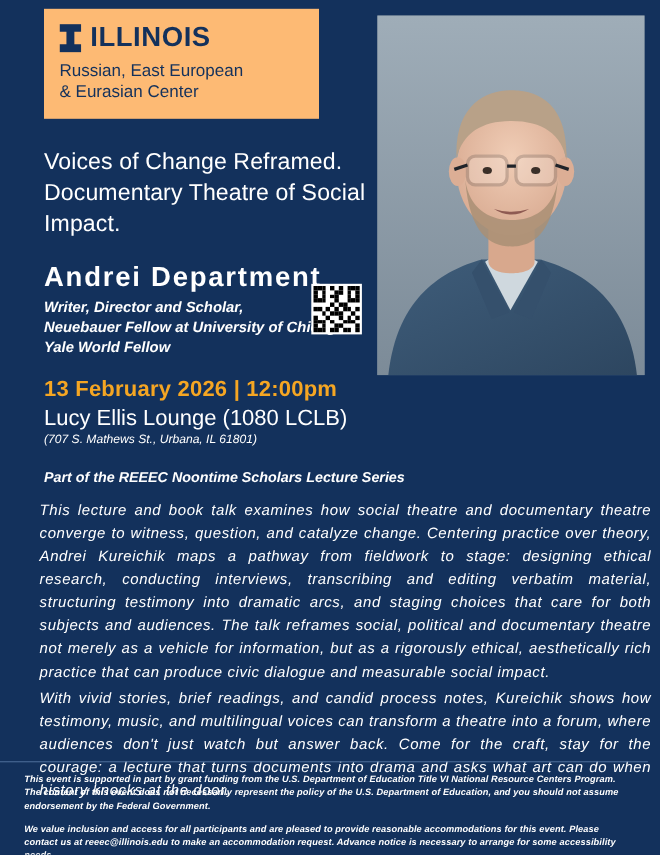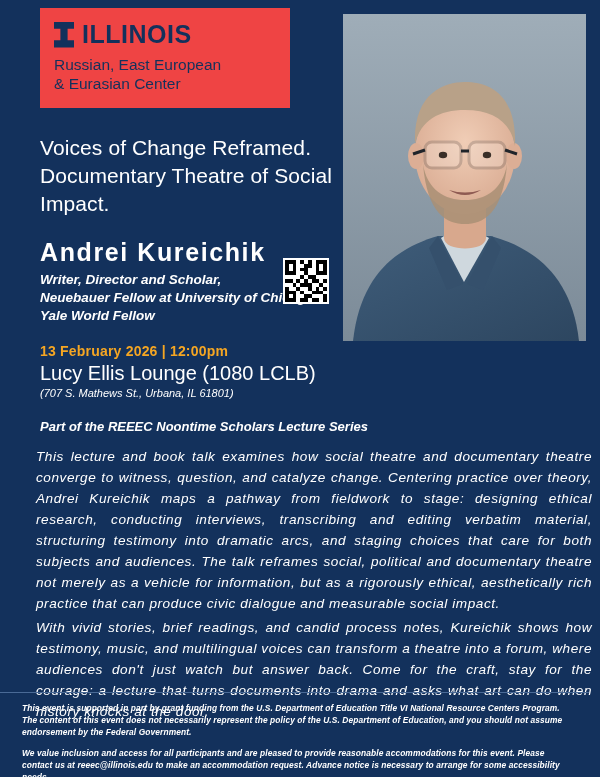--- a/index.html
+++ b/index.html
@@ -17,21 +17,21 @@
     position: relative;
   }
 
   
   .header-row {
     display: flex;
     align-items: flex-start;
     padding-top: 8px;
   }
   .logo-box {
-    background: #ef4444;
+    background: #fdba74;
     width: 250px;
     padding: 12px 14px 14px 14px;
     margin-left: 26px;
     color: #13315c;
   }
   .logo-line {
     display: flex;
     align-items: center;
     gap: 8px;
   }
@@ -87,21 +87,21 @@
     margin: 4px 0 0 26px;
     width: 310px;
     font-size: 13.5px;
     font-style: italic;
     font-weight: bold;
     line-height: 1.33;
   }
 
   .datetime {
     margin: 18px 0 0 26px;
-    font-size: 14px;
+    font-size: 20px;
     font-weight: bold;
     color: #f5a623;
     letter-spacing: 0.2px;
   }
   .venue {
     margin: 3px 0 0 26px;
     font-size: 20px;
     font-weight: normal;
     color: #ffffff;
   }
@@ -227,21 +227,21 @@
 
       <path d="M106 176 Q122 186 138 176 Q122 181 106 176 Z" fill="#8e5a52"></path>
 
       <path d="M95 222 L120 270 L104 276 L86 234 Z" fill="#35506c"></path>
       <path d="M149 222 L124 270 L140 276 L158 234 Z" fill="#35506c"></path>
     </svg>
   </div>
 
   <h1 class="title">Voices of Change Reframed. Documentary Theatre of Social Impact.</h1>
 
-  <h2 class="speaker">Andrei Kureichik</h2>
+  <h2 class="speaker">Andrei Department</h2>
   <div class="speaker-sub" style="white-space: pre-line;">Writer, Director and Scholar,
 Neuebauer Fellow at University of Chicago
 Yale World Fellow</div>
 
   <div class="qr">
     <div class="qr-grid">
       <i class="on"></i>
         <i class="on"></i>
         <i class="on"></i>
         <i></i>

